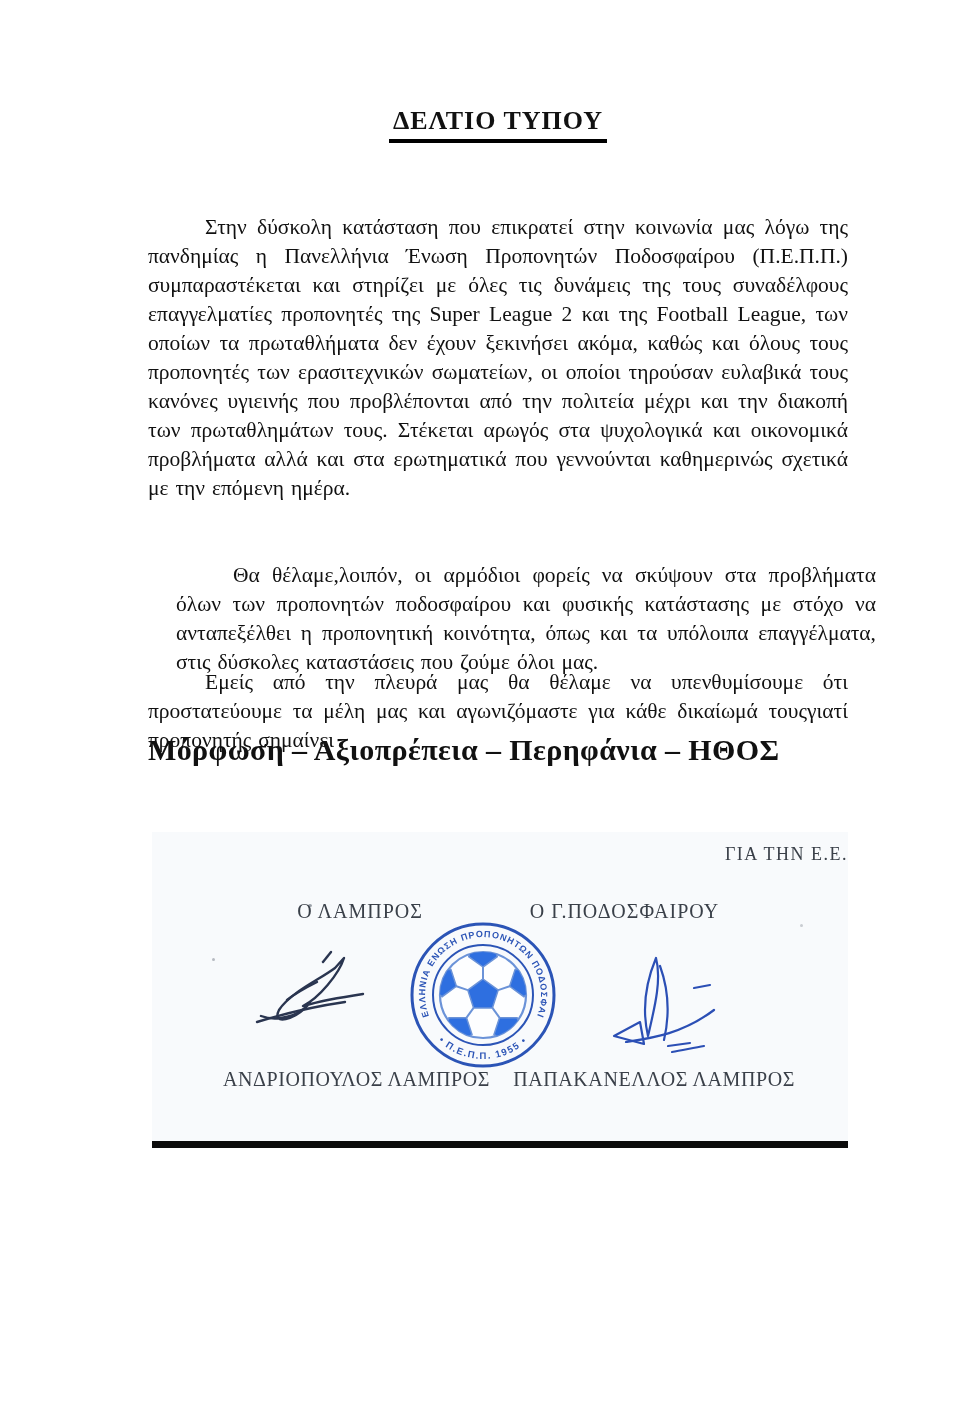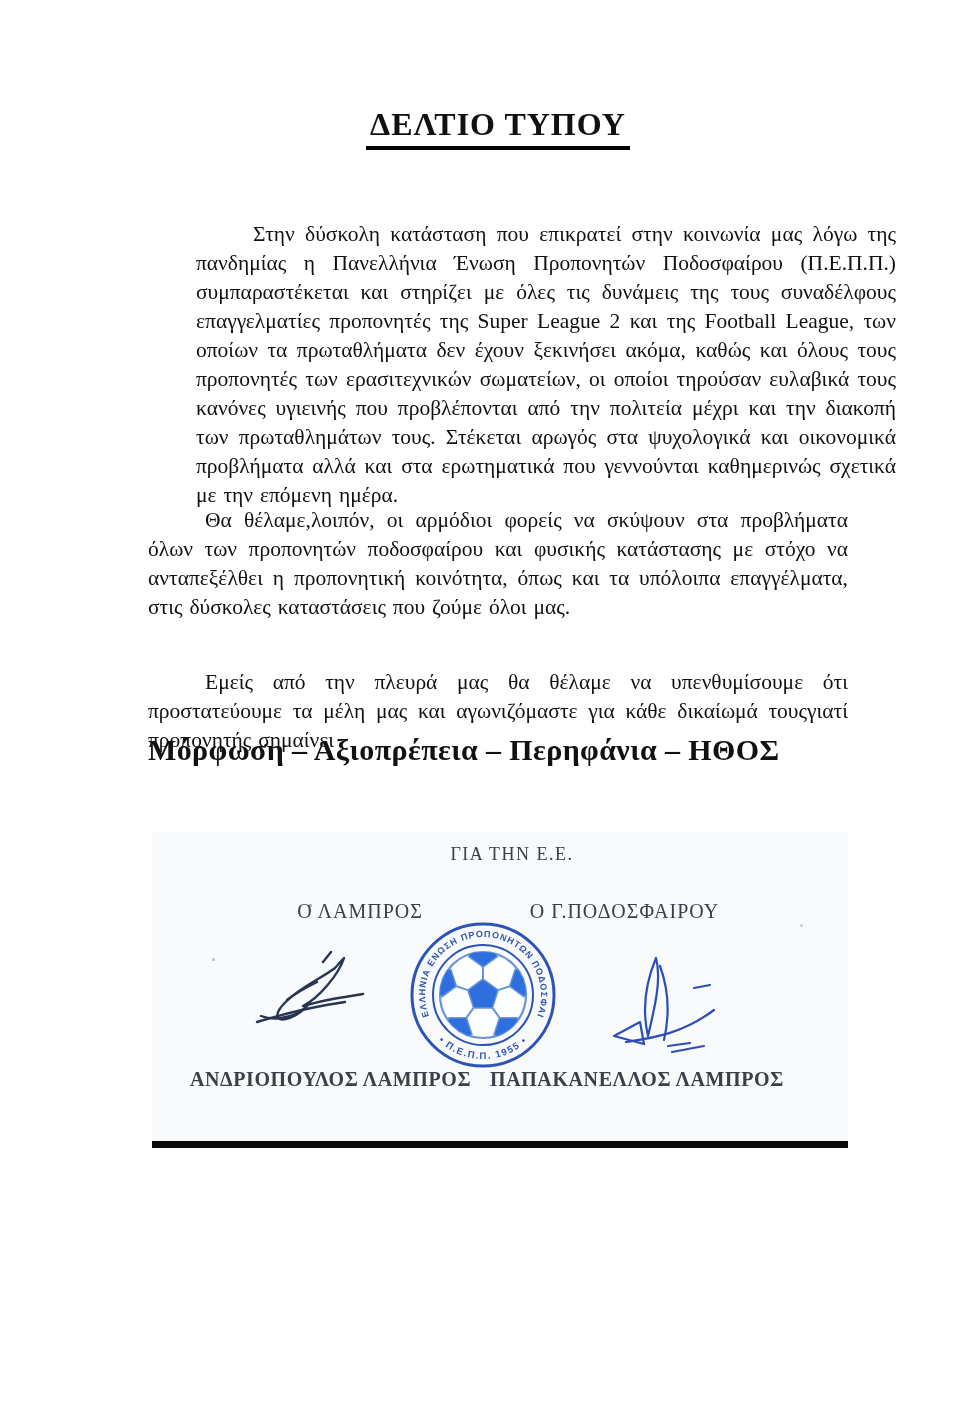--- a/index.html
+++ b/index.html
@@ -15,51 +15,51 @@
   .page{
     position:relative;
     width:977px;height:1407px;
     background:#ffffff;
     font-family:"Liberation Serif", serif;
     color:#111;
     overflow:hidden;
   }
   .doc-title{
     position:absolute;top:106px;left:148px;width:700px;
-    text-align:center;font-size:32px;font-weight:bold;letter-spacing:1px;
+    text-align:center;font-size:26px;font-weight:bold;letter-spacing:1px;
   }
   .doc-title .underlined{
     display:inline-block;border-bottom:4px solid #000;padding:0 4px 3px 4px;
   }
   .para{
     position:absolute;left:148px;width:700px;
     text-align:justify;font-size:21.5px;line-height:29px;
     text-indent:57px;word-spacing:1.5px;
   }
-  #para-1{top:198px;margin-left:48px;}
-  #para-2{top:484px;}
+  #para-1{top:191px;}
+  #para-2{top:539px;margin-left:28px;}
   #para-3{top:644px;margin-top:24px;}
   .slogan{
     position:absolute;left:148px;top:733px;width:760px;
     font-size:30px;font-weight:bold;letter-spacing:0.4px;
   }
   .scan-block{
     position:absolute;left:152px;top:832px;width:696px;height:309px;
     background:var(--scan-bg);
     border-bottom:7px solid #0b0b0b;
     color:var(--scan-ink);
   }
   .scan-heading{
-    position:absolute;top:12px;left:12px;width:100%;text-align:center;
+    position:absolute;top:12px;left:0;width:100%;text-align:right;
     font-size:18px;letter-spacing:1.5px;
   }
   .role-label{position:absolute;top:68px;font-size:20px;letter-spacing:1px;text-align:center;}
   .role-president{left:88px;width:240px;}
   .role-secretary{left:350px;width:245px;}
-  .name-label{position:absolute;top:236px;font-size:20px;letter-spacing:0.6px;text-align:left;white-space:nowrap;font-weight:bold;}
+  .name-label{position:absolute;top:236px;font-size:20px;letter-spacing:0.6px;text-align:right;white-space:nowrap;}
   .name-president{left:38px;width:300px;}
   .name-secretary{left:338px;width:305px;}
   .stamp{position:absolute;left:256px;top:88px;}
   .sig{position:absolute;}
   .sig-left{left:95px;top:110px;}
   .sig-right{left:446px;top:116px;}
   .speck{position:absolute;border-radius:50%;background:#9aa0a8;}
   .speck-1{left:156px;top:72px;width:4px;height:3px;}
   .speck-2{left:60px;top:126px;width:3px;height:3px;opacity:.7;}
   .speck-3{left:648px;top:92px;width:3px;height:3px;opacity:.5;}

